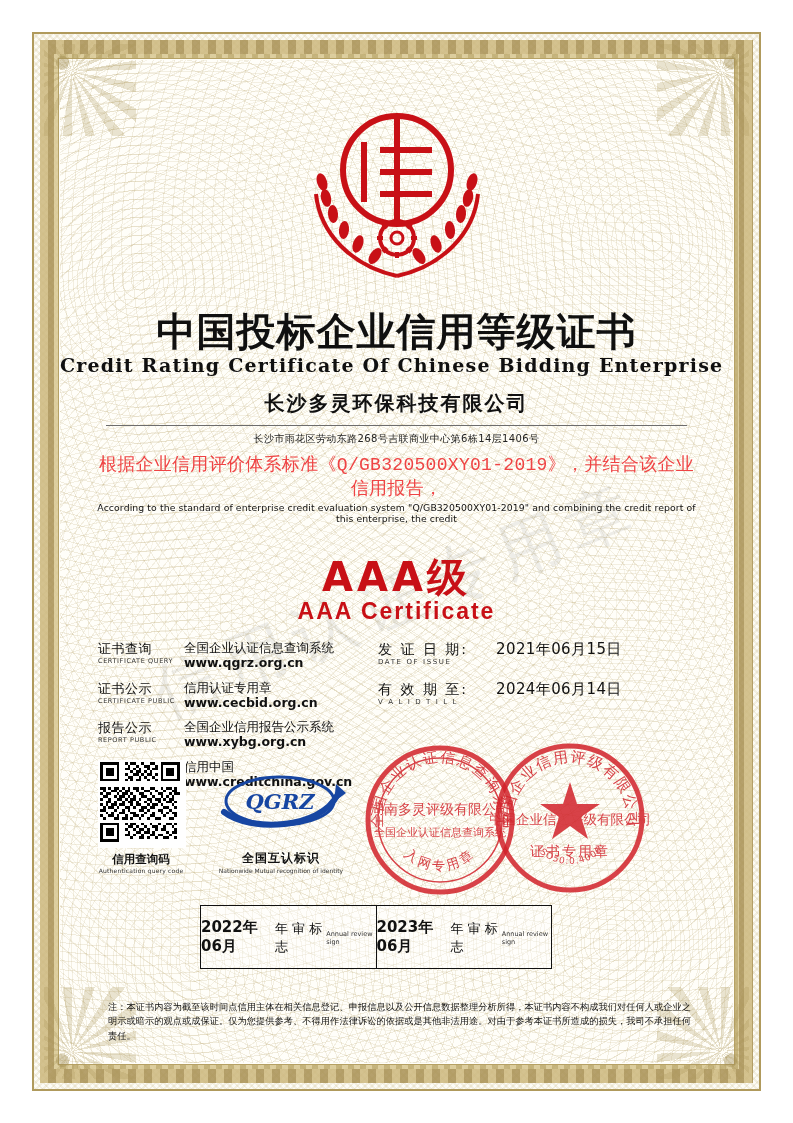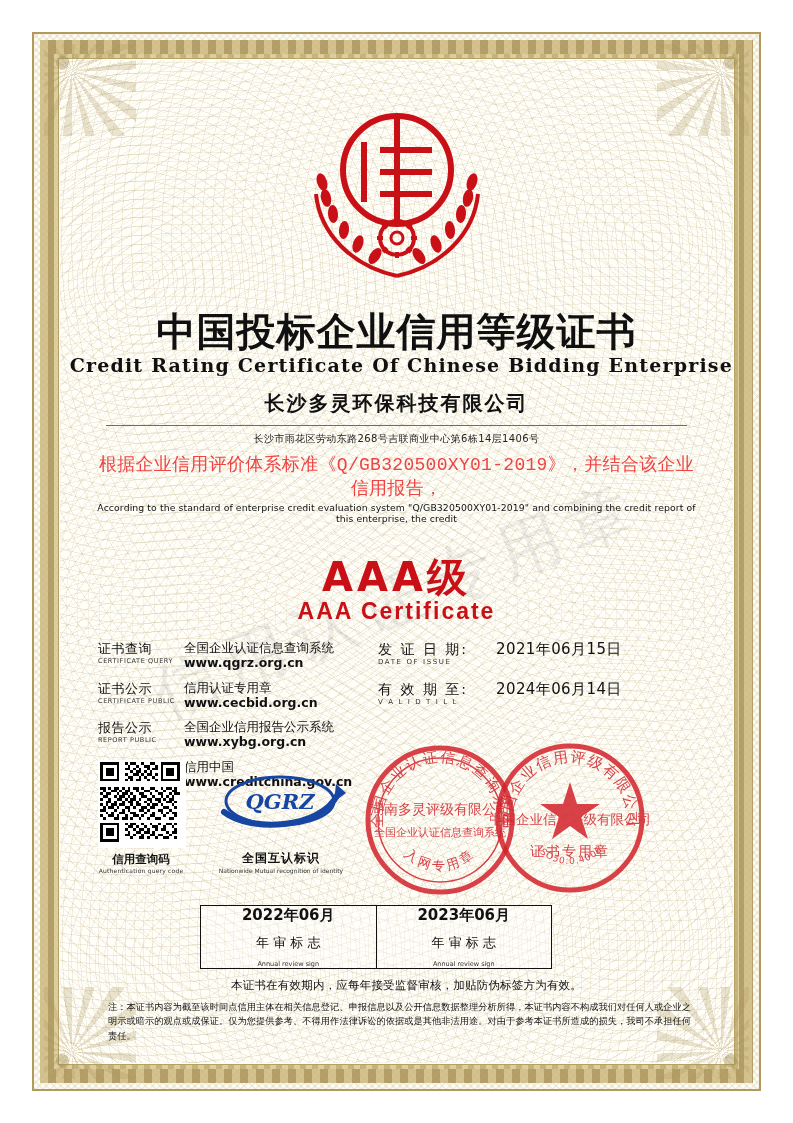--- a/index.html
+++ b/index.html
@@ -69,21 +69,21 @@
   
   .emblem{position:absolute;left:50%;top:38px;transform:translateX(-50%);width:210px;height:185px;}
 
   
   .title-cn{
     position:absolute;left:0;right:0;top:245px;text-align:center;
     font-family:"DejaVu Sans", sans-serif;
     font-size:39px;font-weight:bold;color:#101010;letter-spacing:1px;
   }
   .title-en{
-    position:absolute;left:0;right:0;top:294px;text-align:right;
+    position:absolute;left:0;right:0;top:294px;text-align:left;
     font-family:"DejaVu Serif", serif;
     font-size:19px;font-weight:bold;color:#101010;letter-spacing:1.2px;
   }
   .company{
     position:absolute;left:0;right:0;top:330px;text-align:center;
     font-family:"DejaVu Sans", sans-serif;
     font-size:20px;font-weight:bold;color:#111;letter-spacing:2px;
   }
   .rule{
     position:absolute;left:46px;right:46px;top:365px;border-top:1px solid #6d6d6d;
@@ -142,21 +142,21 @@
 
   .stamp{position:absolute;width:160px;height:160px;}
   .stamp.s1{left:300px;top:680px;}
   .stamp.s2{left:430px;top:678px;}
 
   
   .review{
     position:absolute;left:140px;top:845px;width:350px;height:62px;
     border:1px solid #111;display:flex;background:rgba(255,255,255,.35);
   }
-  .review .cell{flex:1;display:flex;flex-direction:column;align-items:center;justify-content:space-between;}
+  .review .cell{flex:1;display:flex;flex-direction:row;align-items:center;justify-content:space-between;}
   .review .cell + .cell{border-left:1px solid #111;}
   .review .yr{font-family:"DejaVu Sans", sans-serif;font-size:15px;color:#111;font-weight:bold;}
   .review .cn{font-family:"DejaVu Sans", sans-serif;font-size:13px;color:#111;margin-top:2px;}
   .review .en{font-family:"DejaVu Sans", sans-serif;font-size:6.5px;color:#333;margin-top:1px;}
 
   .notice{
     position:absolute;left:60px;right:40px;top:918px;text-align:center;
     font-family:"DejaVu Sans", sans-serif;font-size:11.5px;color:#111;letter-spacing:.2px;
   }
   .fine{
@@ -563,17 +563,16 @@
         <div class="cn">年 审 标 志</div>
         <div class="en">Annual  review  sign</div>
       </div>
       <div class="cell">
         <div class="yr">2023年06月</div>
         <div class="cn">年 审 标 志</div>
         <div class="en">Annual  review  sign</div>
       </div>
     </div>
 
-    <div class="notice">本证书在有效期内，应每年接受监督审核，加贴防伪标签方为有效。</div>
     <div class="fine">注：本证书内容为截至该时间点信用主体在相关信息登记、申报信息以及公开信息数据整理分析所得，本证书内容不构成我们对任何人或企业之明示或暗示的观点或成保证。仅为您提供参考、不得用作法律诉讼的依据或是其他非法用途。对由于参考本证书所造成的损失，我司不承担任何责任。</div>
 
   </div>
 </div>
 
 </body></html>

